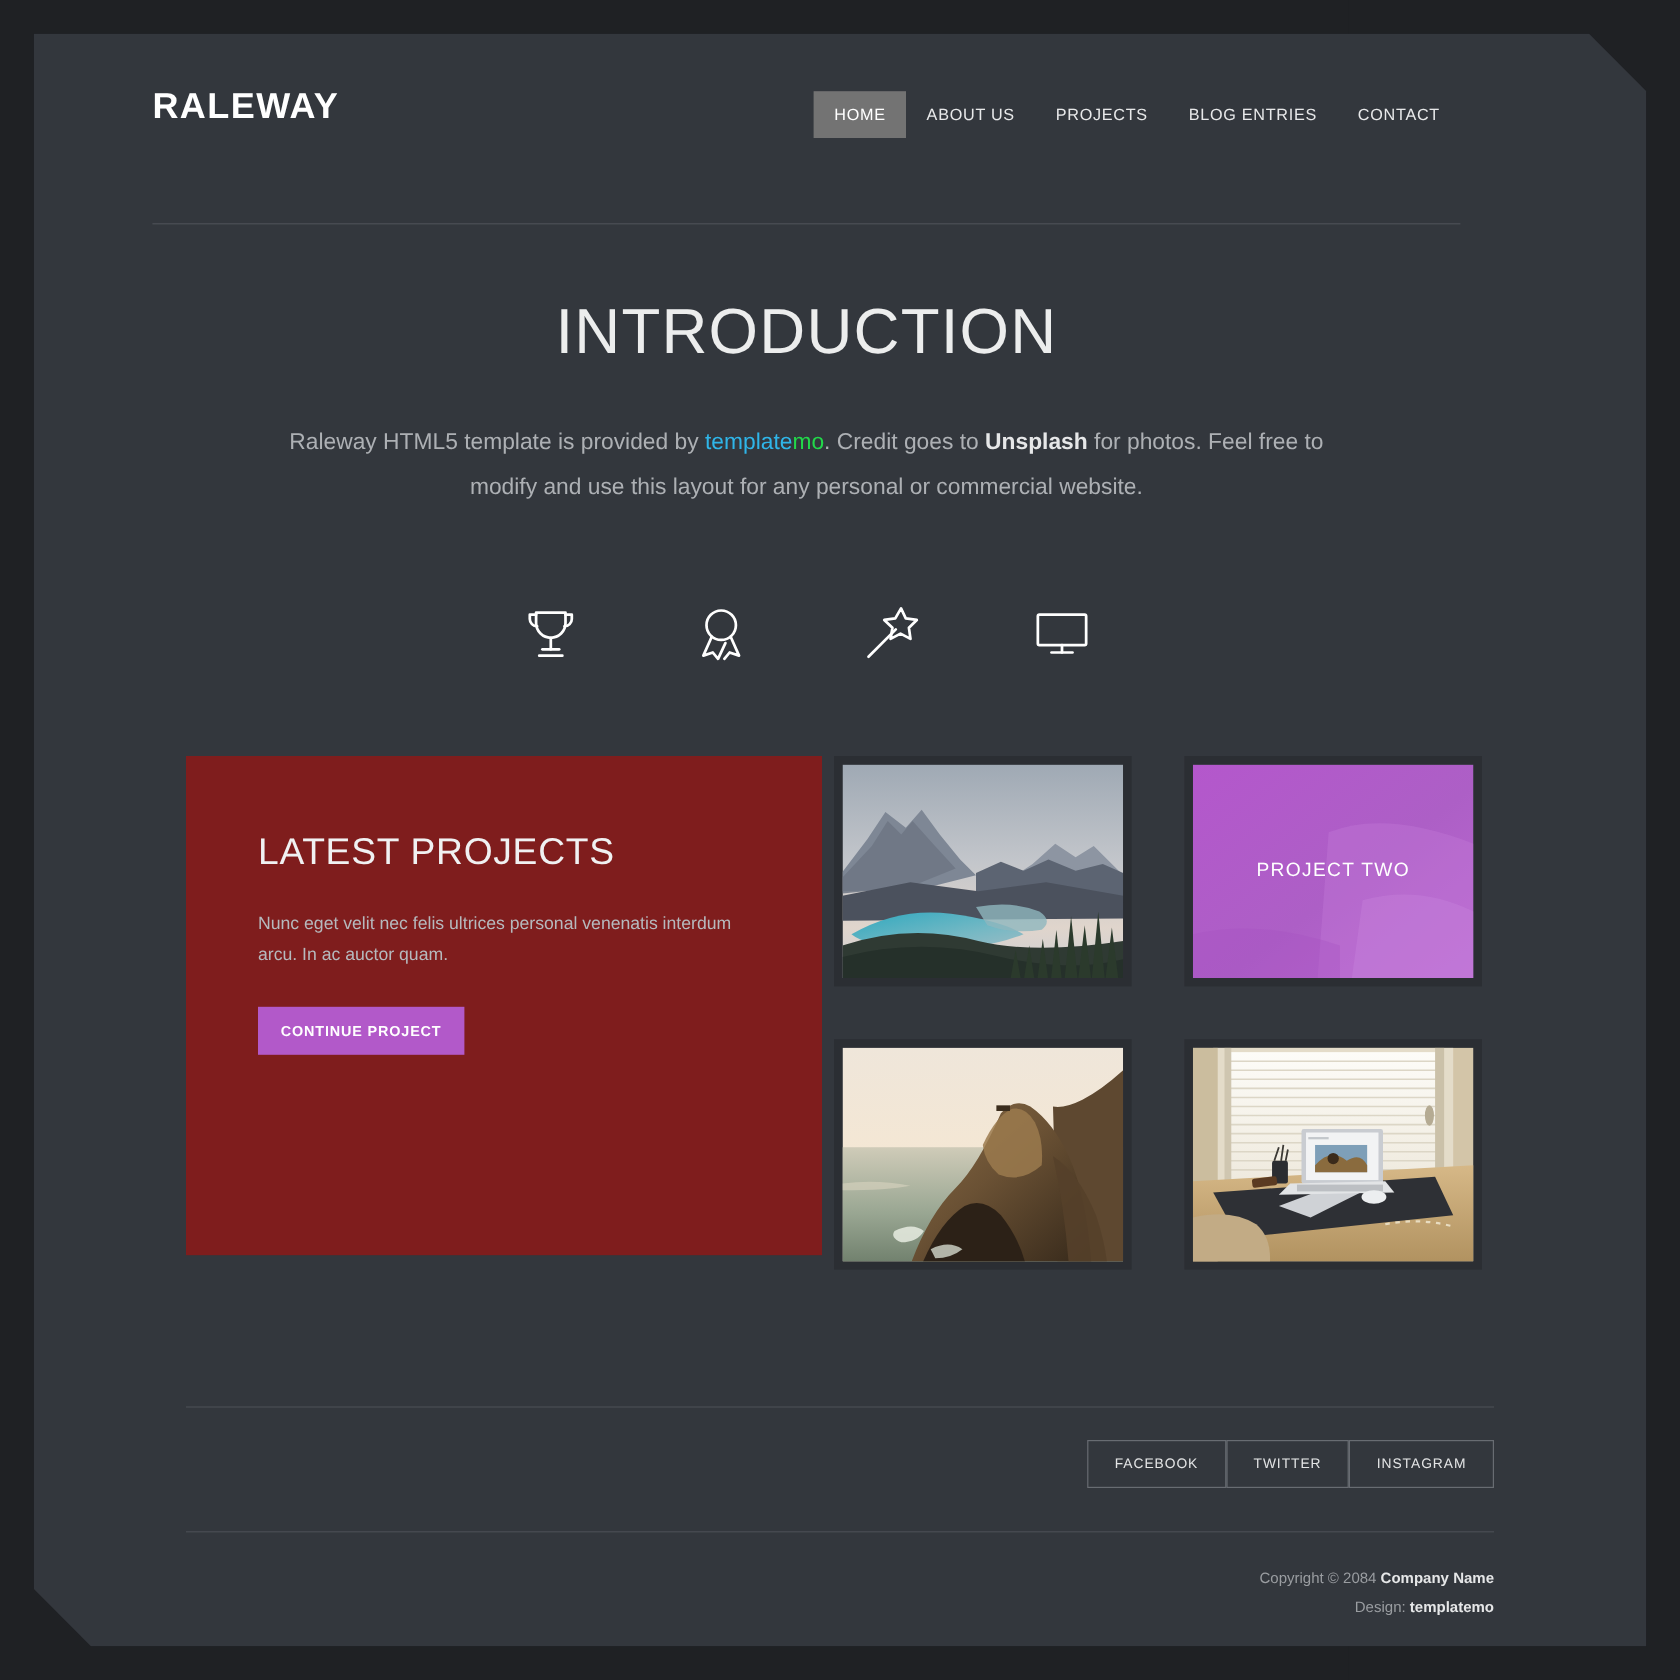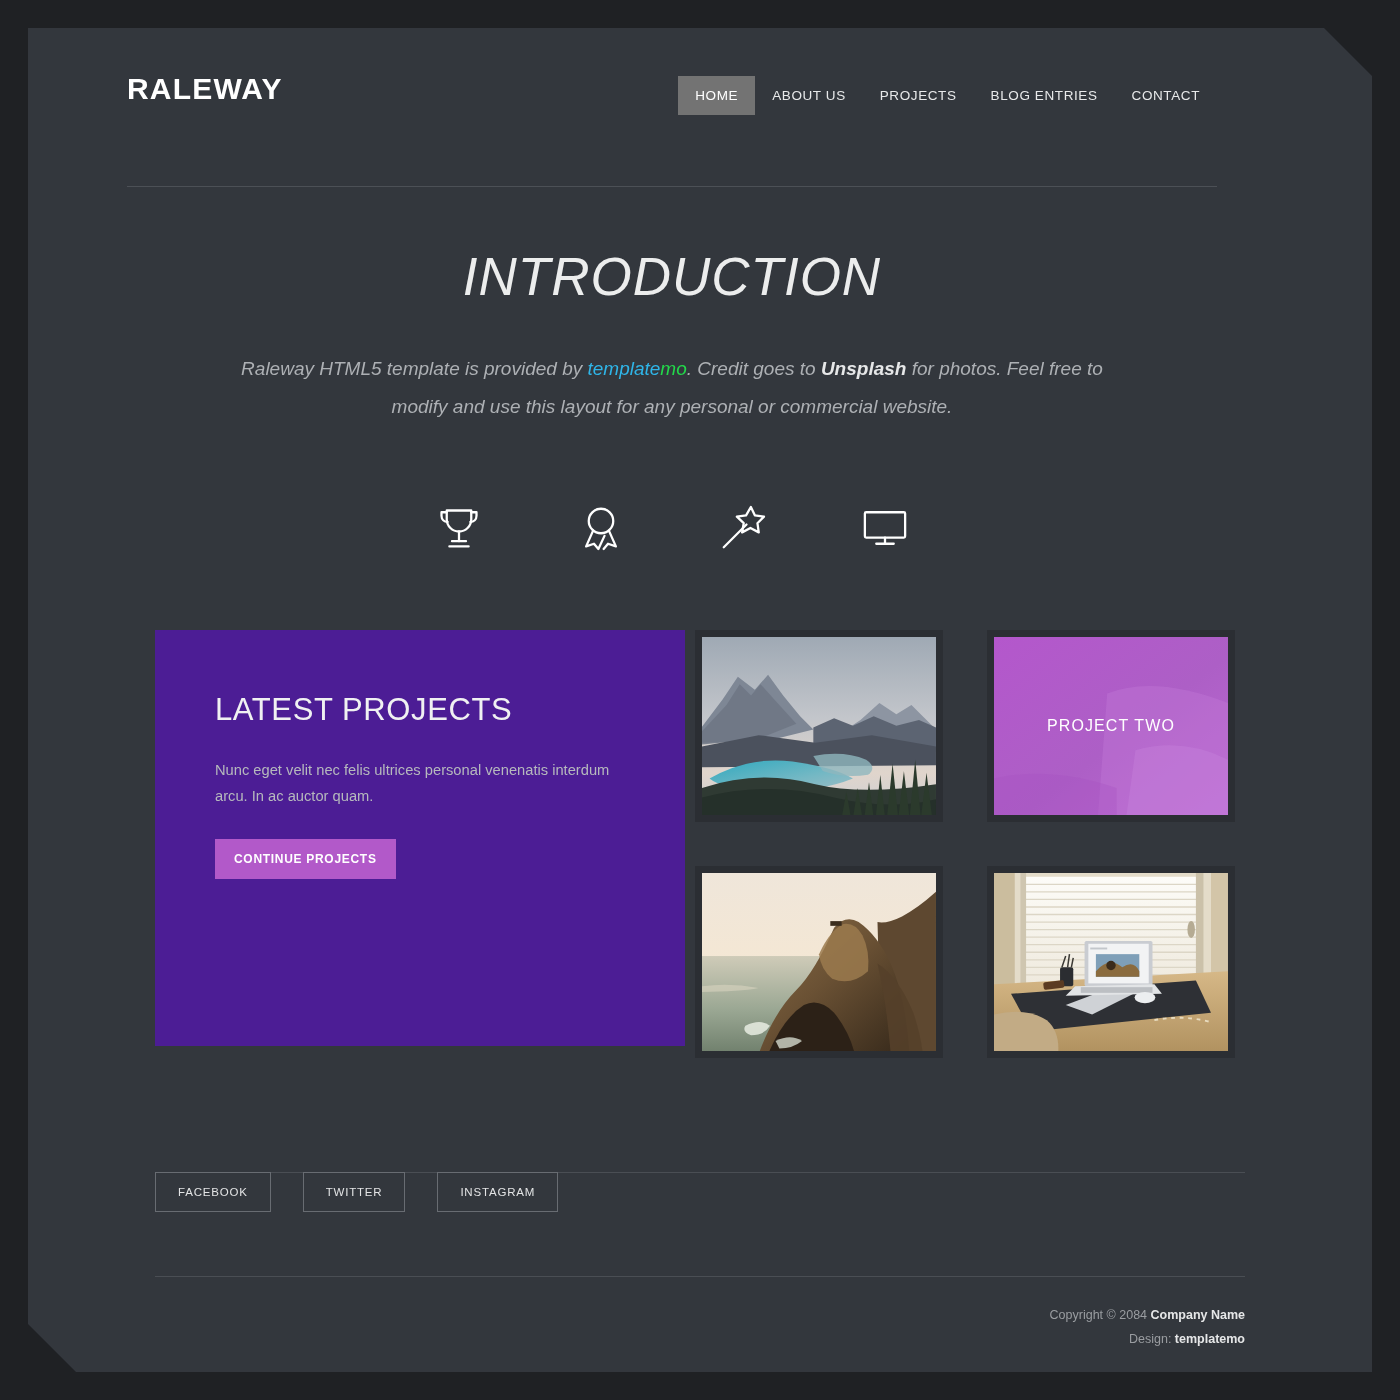--- a/index.html
+++ b/index.html
@@ -37,21 +37,21 @@
     padding:12px 17px; text-decoration:none; white-space:nowrap;
     cursor:pointer;
   }
   .nav-item.active { background:#737373; color:#ffffff; }
   #header-rule {
     position:absolute; left:127px; top:186px; width:1090px; height:1px;
     background:#4c5056;
   }
 
   
-  #intro { position:absolute; left:127px; top:248px; width:1090px; text-align:center;font-style:italic; }
+  #intro { position:absolute; left:127px; top:248px; width:1090px; text-align:center; }
   #intro-title {
     font-size:53px; font-weight:300; letter-spacing:1px;
     color:#eceded; line-height:1.1;
   }
   #intro-text {
     margin-top:44px;
     font-size:19px; line-height:2.0; color:#adb0b4;
     max-width:880px; margin-left:auto; margin-right:auto;
   }
   #intro-text .tm-a { color:#2fb5e8; }
@@ -64,21 +64,21 @@
     display:flex; justify-content:center; align-items:center; gap:86px;
   }
   .feat-icon { width:56px; height:56px; display:block; }
   .feat-icon svg { width:56px; height:56px; display:block; }
 
   
   #content { position:absolute; left:155px; top:630px; width:1090px; }
   #projects-panel {
     position:absolute; left:0; top:0;
     width:530px; height:416px;
-    background:#4c1d95;
+    background:#7f1d1d;
     padding:62px 60px 0 60px;
   }
   #panel-title {
     font-size:31px; font-weight:300; letter-spacing:0.6px; color:#f0f1f2;
   }
   .panel-p {
     margin-top:30px; font-size:14.7px; line-height:1.75; color:#b6b9bd;
   }
   .panel-p + .panel-p { margin-top:24px; }
   #continue-btn {
@@ -107,22 +107,22 @@
     text-align:center; color:#ffffff;
     font-size:16px; font-weight:300; letter-spacing:1.1px;
   }
 
   
   #footer-rule-top {
     position:absolute; left:155px; top:1172px; width:1090px; height:1px;
     background:#4a4e54;
   }
   #social {
-    position:absolute; left:155px; top:1172px; width:1090px;
-    display:flex; justify-content:flex-start; gap:32px;
+    position:absolute; left:155px; top:1200px; width:1090px;
+    display:flex; justify-content:flex-end; 
   }
   .social-btn {
     border:1px solid #686c72; color:#e3e4e5; background:transparent;
     font-size:11.5px; letter-spacing:0.8px;
     padding:13px 22px; cursor:pointer;
     font-family:"Liberation Sans", sans-serif;
   }
   #footer-rule-bottom {
     position:absolute; left:155px; top:1276px; width:1090px; height:1px;
     background:#4a4e54;
@@ -189,21 +189,21 @@
         <path d="M22 50h20"></path>
       </svg>
     </span>
   </div>
 
   <div id="content">
 
     <div id="projects-panel">
       <div id="panel-title">LATEST PROJECTS</div>
       <p class="panel-p">Nunc eget velit nec felis ultrices personal venenatis interdum arcu. In ac auctor quam.</p>
-      <button id="continue-btn">CONTINUE PROJECTS</button>
+      <button id="continue-btn">CONTINUE PROJECT</button>
     </div>
 
     <div id="thumb-grid">
 
       <div class="thumb">
         <svg class="art" viewBox="0 0 248 192" preserveAspectRatio="none">
           <defs>
             <linearGradient id="sky1" x1="0" y1="0" x2="0" y2="1">
               <stop offset="0%" stop-color="#9fa9b4"></stop>
               <stop offset="45%" stop-color="#c3c6cb"></stop>

